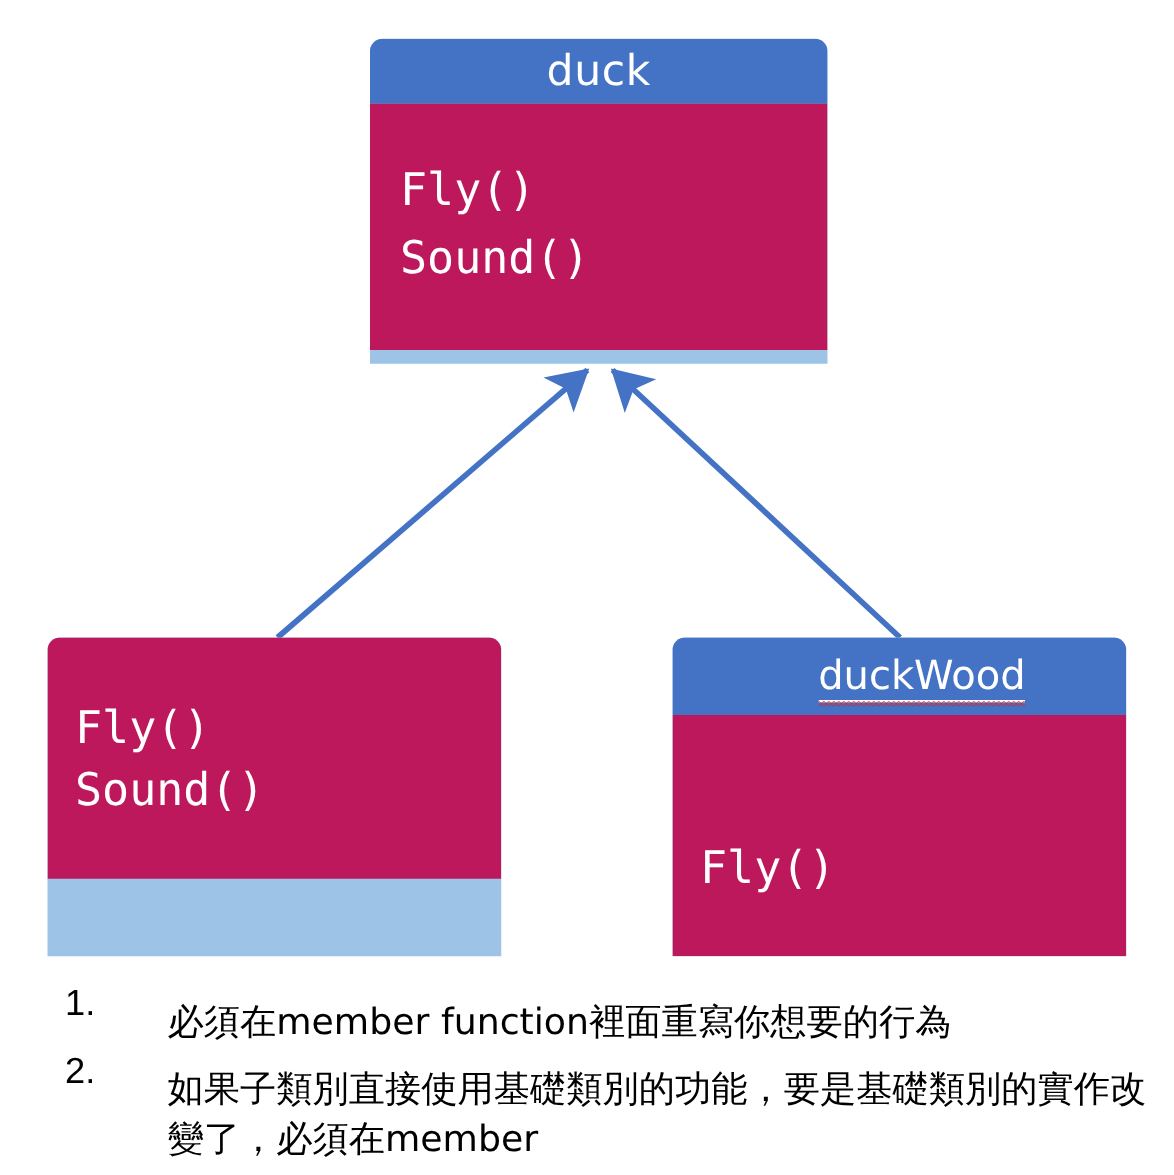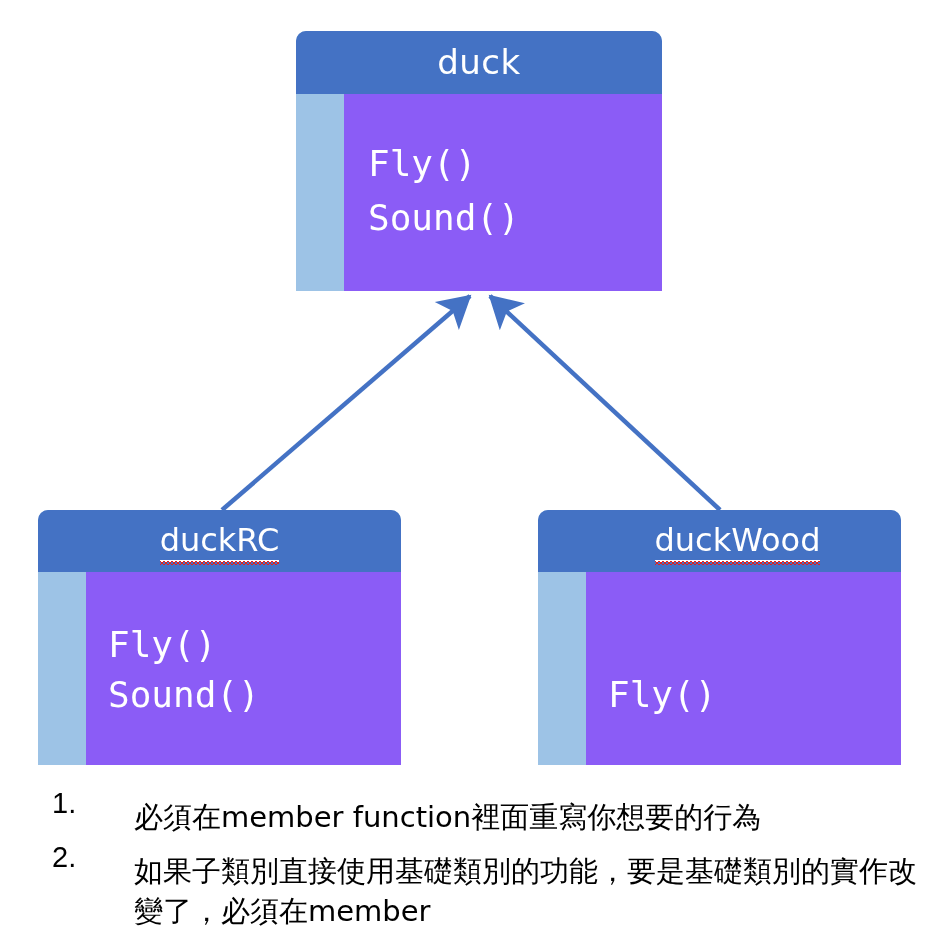--- a/index.html
+++ b/index.html
@@ -36,26 +36,25 @@
     text-align: center;
     font-family: "DejaVu Sans", sans-serif;
     font-weight: 400;
     box-sizing: border-box;
     white-space: nowrap;
     display: flex;
     align-items: center;
     justify-content: center;
   }
   .uml-body {
-    background: #8b5cf6;
+    background: #be185d;
     color: #ffffff;
     font-family: "DejaVu Sans Mono", monospace;
     box-sizing: border-box;
     white-space: pre;
-    margin-left: 48px;
   }
 
   
   .title-text {
     position: relative;
     display: inline-block;
     padding-bottom: 1px;
   }
   .title-text.underlined {
     border-bottom: 2px solid #ffffff;
@@ -74,21 +73,21 @@
   }
 
   
   #box-duck {
     left: 296px;
     top: 31px;
     width: 366px;
     height: 260px;
   }
   #box-duck .uml-header {
-    height: 63px;
+    height: 52px;
     font-size: 34px;
     letter-spacing: 0.5px;
   }
   #box-duck .uml-body {
     height: 197px;
     font-size: 36px;
     line-height: 54px;
     padding: 43px 0 0 24px;
   }
 
@@ -186,26 +185,20 @@
     <div class="uml-header">
       <span class="title-text">
         <span>duck</span>
       </span>
     </div>
     <div class="uml-body">Fly()
 Sound()</div>
   </div>
 
   <div class="uml-box" id="box-duckrc">
-    <div class="uml-header">
-      <span class="title-text underlined">
-        <span>duckRC</span>
-        <span class="squiggle"></span>
-      </span>
-    </div>
     <div class="uml-body">Fly()
 Sound()</div>
   </div>
 
   <div class="uml-box" id="box-duckwood">
     <div class="uml-header">
       <span class="title-text underlined">
         <span>duckWood</span>
         <span class="squiggle"></span>
       </span>

